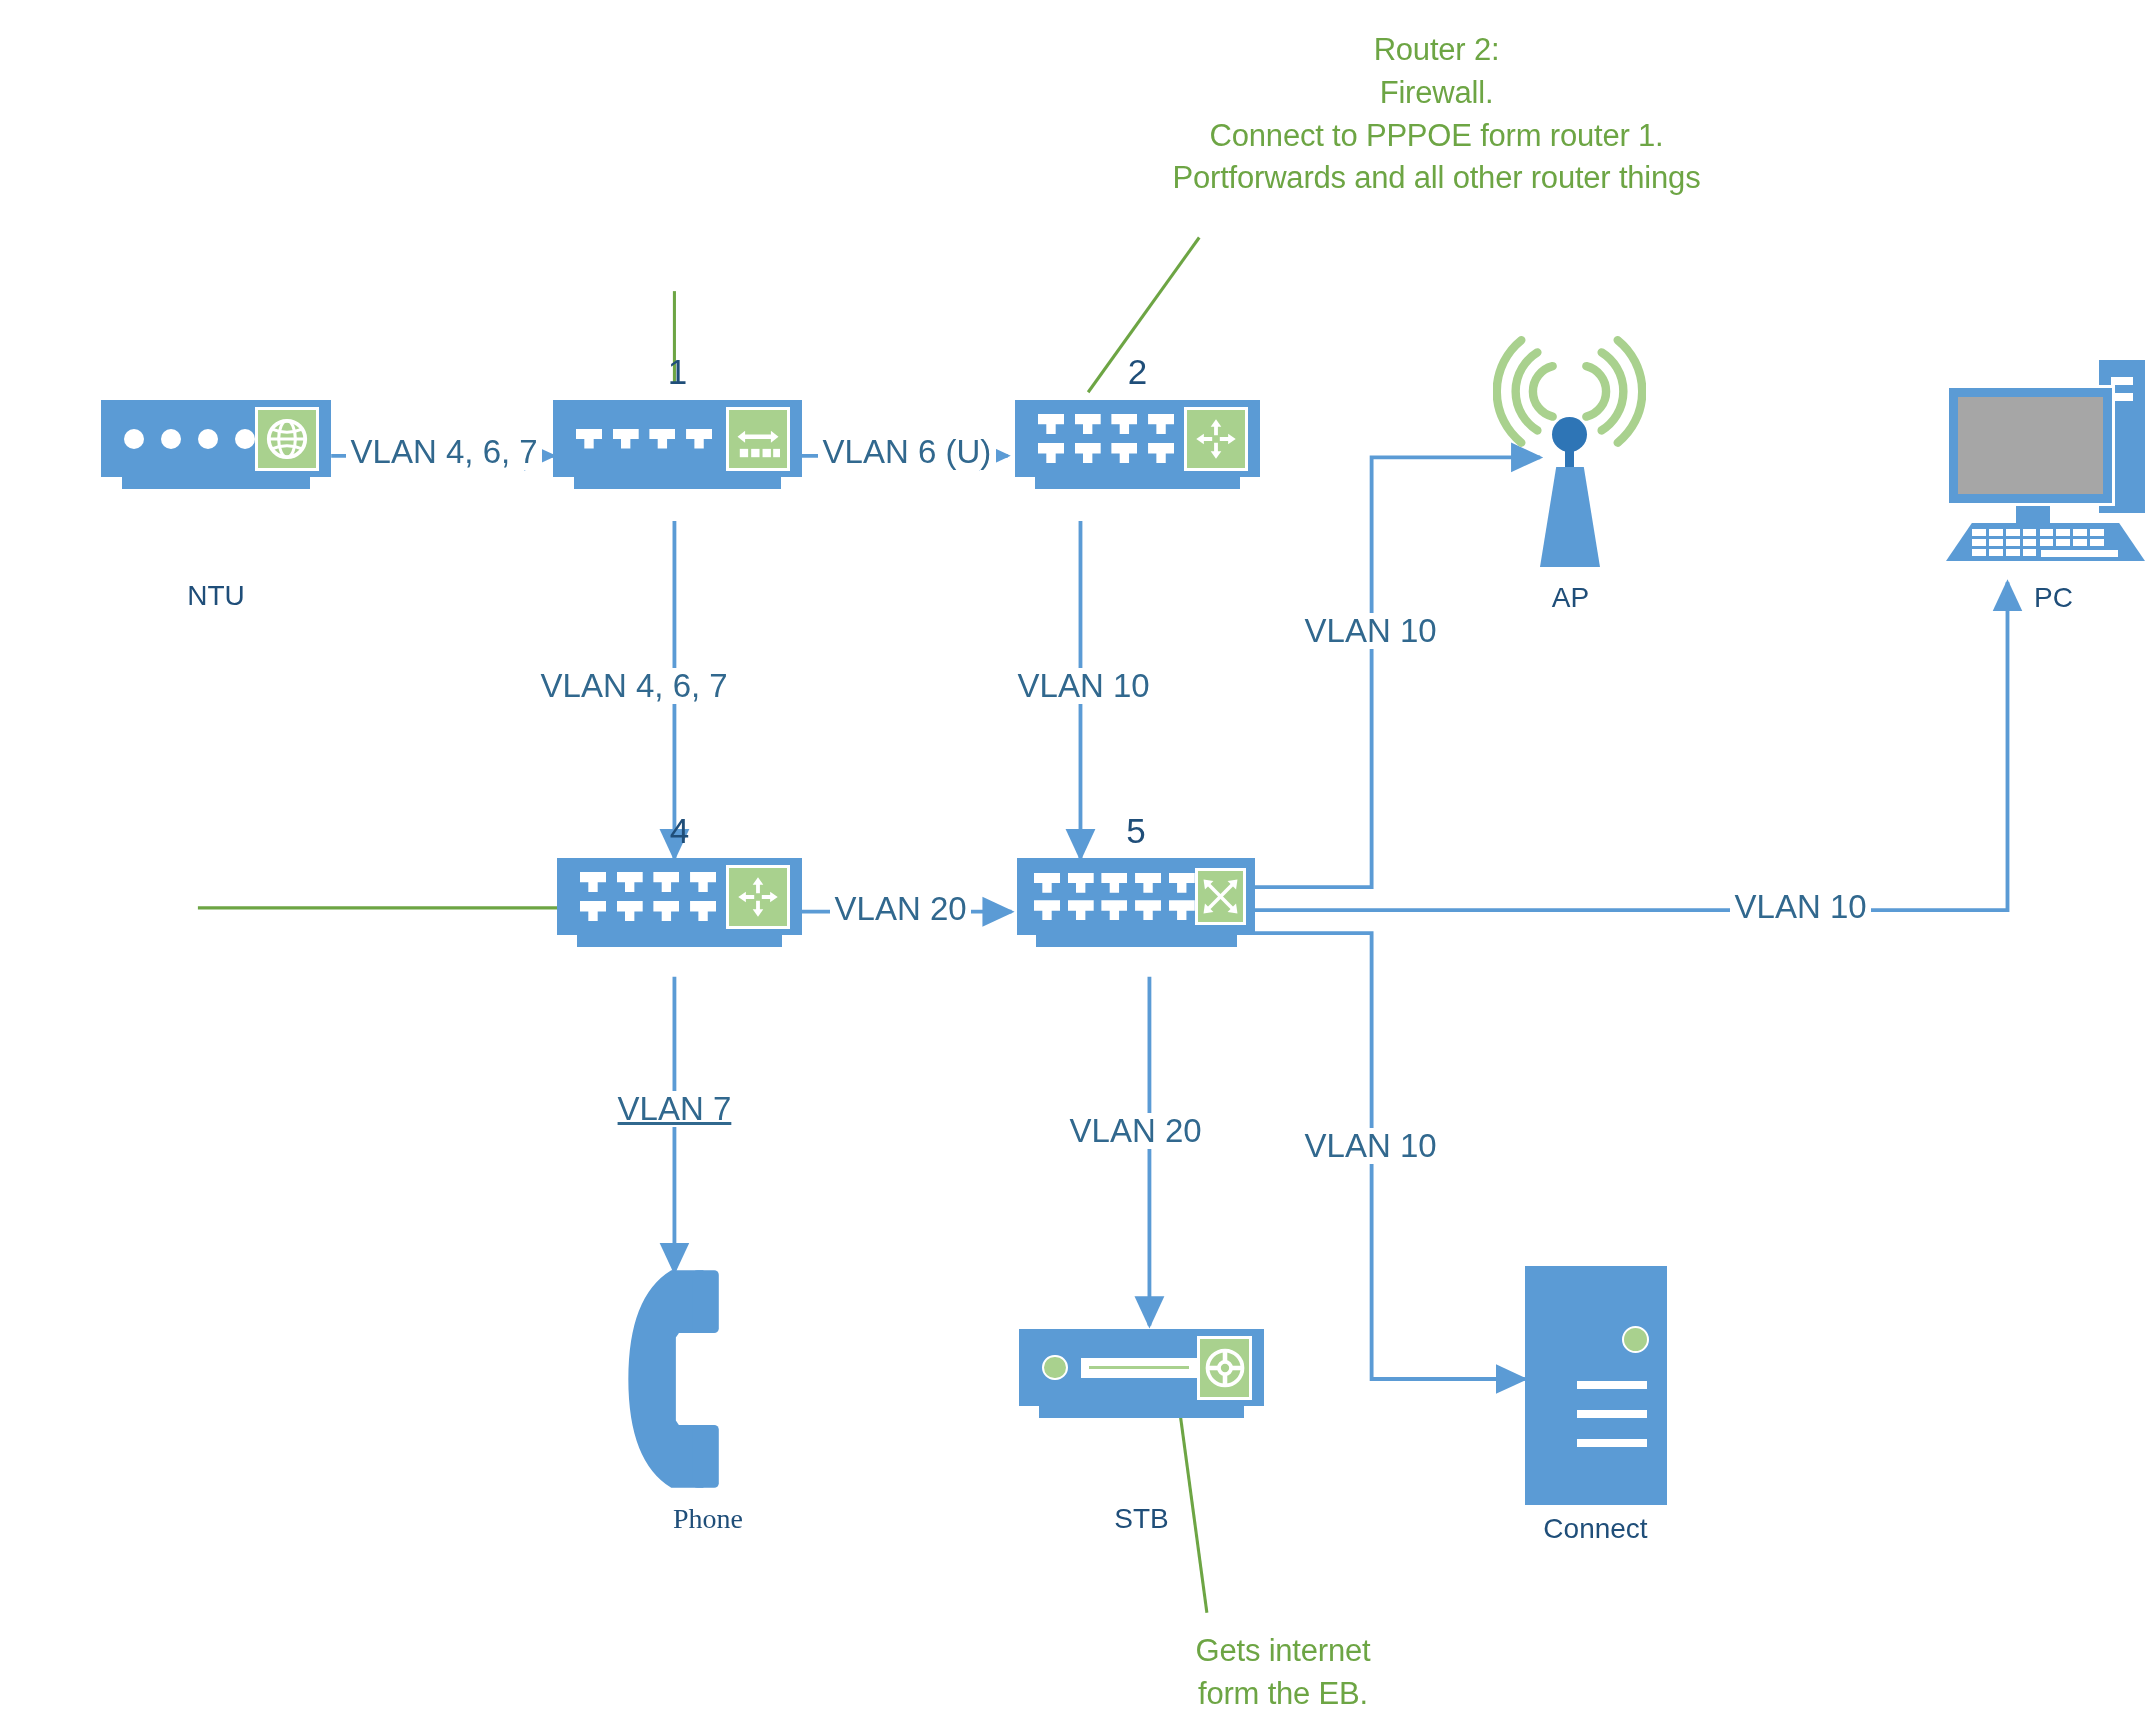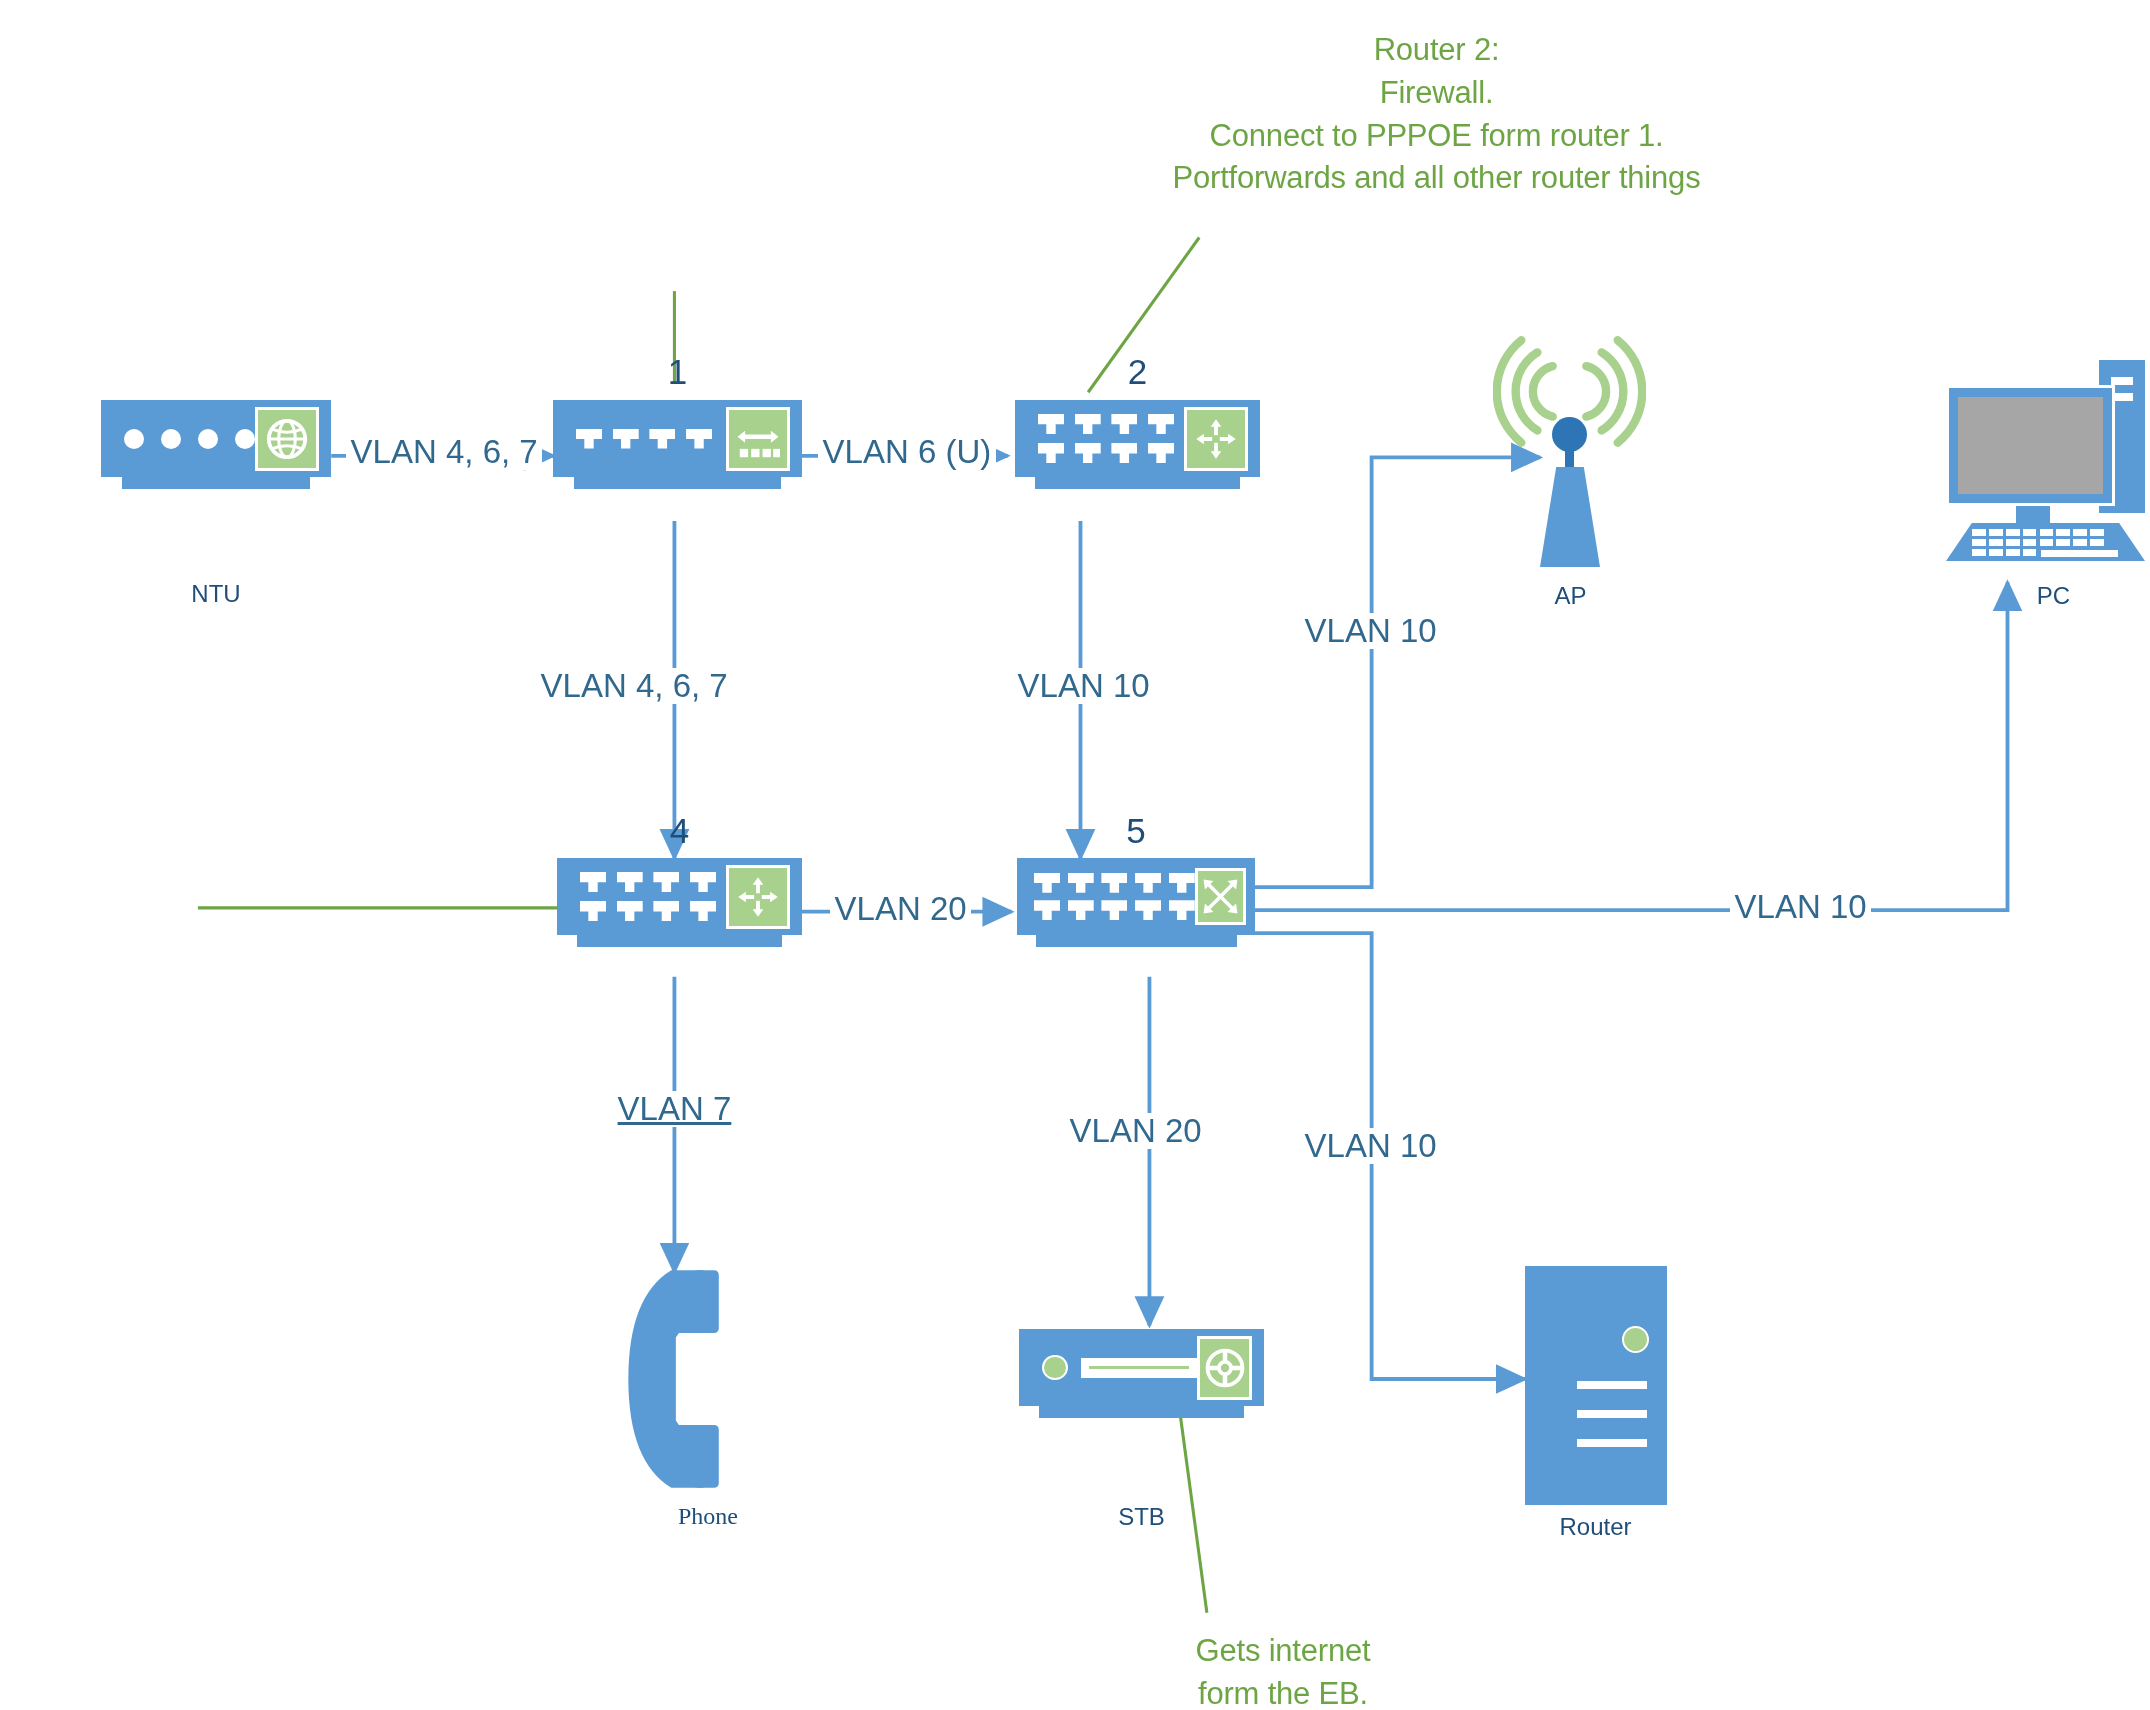--- a/index.html
+++ b/index.html
@@ -39,21 +39,21 @@
     color: #31688E;
     font-size: 33px;
     line-height: 1.1;
     white-space: nowrap;
     background: #ffffff;
     padding: 0 4.6px;
   }
   .devlabel {
     position: absolute;
     color: #1F4E79;
-    font-size: 24px;
+    font-size: 28px;
     text-align: center;
     white-space: nowrap;
   }
   .devnum {
     position: absolute;
     color: #1F4E79;
     font-size: 35px;
     text-align: center;
     white-space: nowrap;
   }
@@ -557,16 +557,16 @@
   <div class="devlabel" style="left:1019px; top:1503px; width:245px;">STB</div>
 
   <div class="server" style="left:1525px; top:1266px; width:142px; height:239px;">
     <div class="server-body">
       <div class="server-led"></div>
       <div class="server-line" style="top:115px;"></div>
       <div class="server-line" style="top:144px;"></div>
       <div class="server-line" style="top:173px;"></div>
     </div>
   </div>
-  <div class="devlabel" style="left:1513px; top:1513px; width:165px;">Router</div>
+  <div class="devlabel" style="left:1513px; top:1513px; width:165px;">Connect</div>
 
 </div>
 
 
 </body></html>

